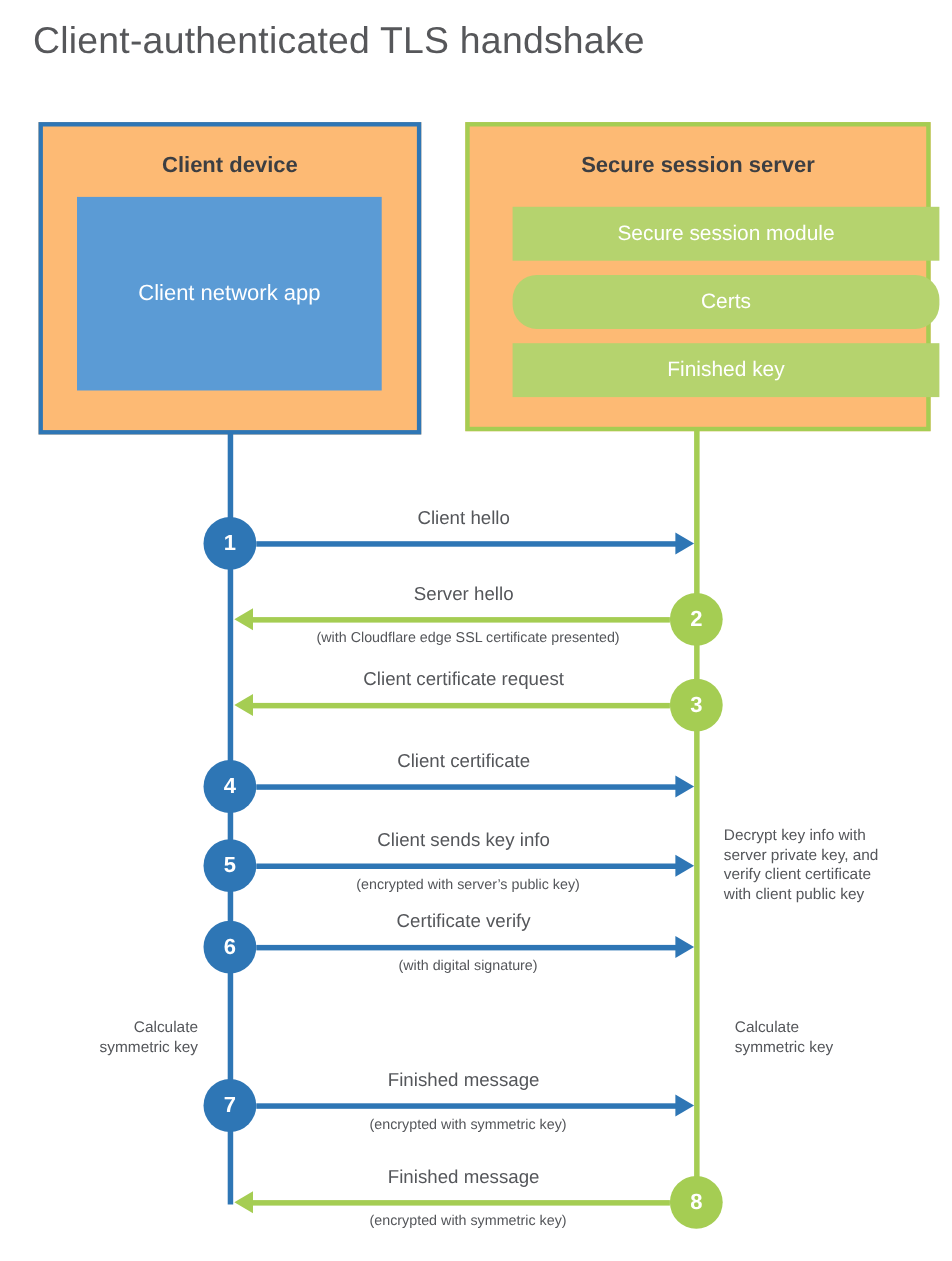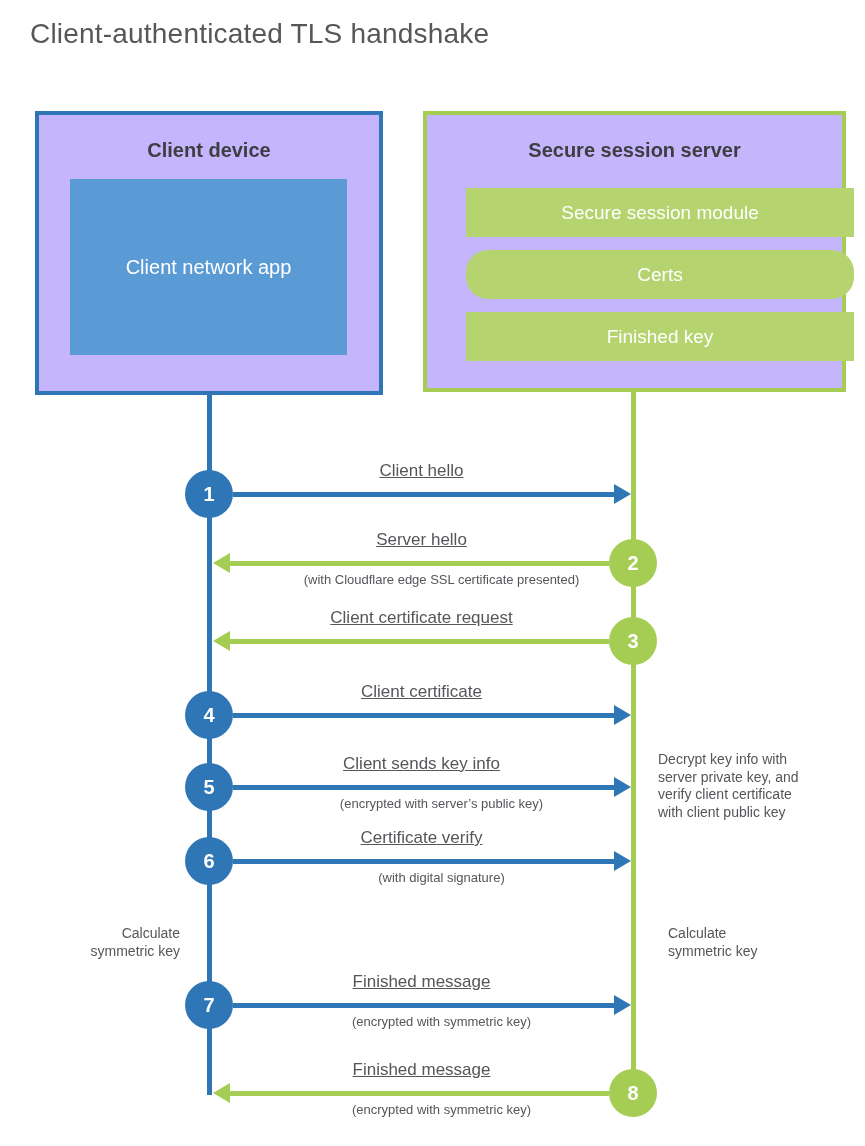--- a/index.html
+++ b/index.html
@@ -8,24 +8,24 @@
     --green:#a5cd53;
     --green-light:#b5d36e;
     --txt:#54565a;
     --heading:#3c3e42;
   }
   *{margin:0;padding:0;box-sizing:border-box;}
   html,body{background:#fff;}
   body{font-family:"Liberation Sans","DejaVu Sans",sans-serif;color:var(--txt);}
   .canvas{position:relative;width:865px;height:1146px;background:#ffffff;overflow:hidden;}
 
-  .page-title{position:absolute;left:30px;top:18px;font-size:28px;font-weight:300;color:#56575a;letter-spacing:.2px;}
+  .page-title{position:absolute;left:30px;top:18px;font-size:34px;font-weight:300;color:#56575a;letter-spacing:.2px;}
 
   
-  .entity{position:absolute;background:#c4b5fd;}
+  .entity{position:absolute;background:#fdba74;}
   .client-box{left:35px;top:111px;width:348px;height:284px;border:4px solid var(--blue);}
   .server-box{left:423px;top:111px;width:423px;height:281px;border:4px solid var(--green);}
   .entity-title{margin-top:24px;text-align:center;font-size:20px;font-weight:700;color:var(--heading);}
   .app-box{position:absolute;left:31px;top:64px;width:277px;height:176px;background:var(--blue-light);display:flex;align-items:center;justify-content:center;}
   .app-box span{display:block;width:175px;text-align:center;font-size:20px;line-height:1.3;color:#fff;}
   .module-bar{position:absolute;left:39px;width:388px;height:49px;background:var(--green-light);display:flex;align-items:center;justify-content:center;font-size:19px;color:#fff;}
   .bar-1{top:73px;}.bar-2{top:135px;border-radius:22px;}.bar-3{top:197px;}
 
   
   .lifeline{position:absolute;width:5px;}
@@ -37,22 +37,22 @@
   .s1{top:494px}.s2{top:563px}.s3{top:641px}.s4{top:715px}.s5{top:787px}.s6{top:861px}.s7{top:1005px}.s8{top:1093px}
   .badge{position:absolute;top:-24px;width:48px;height:48px;border-radius:50%;color:#fff;font-size:20px;font-weight:700;text-align:center;line-height:48px;z-index:3;}
   .from-client .badge{left:185px;background:var(--blue);}
   .from-server .badge{left:609px;background:var(--green);}
   .shaft{position:absolute;top:-2px;height:5px;z-index:2;}
   .from-client .shaft{left:233px;width:382px;background:var(--blue);}
   .from-server .shaft{left:230px;width:379px;background:var(--green);}
   .head{position:absolute;top:-10px;width:0;height:0;border-top:10px solid transparent;border-bottom:10px solid transparent;z-index:2;}
   .from-client .head{left:614px;border-left:17px solid var(--blue);}
   .from-server .head{left:213px;border-right:17px solid var(--green);}
-  .step-label{position:absolute;left:212px;top:-33px;width:419px;text-align:center;font-size:17px;color:var(--txt);text-decoration:underline;}
-  .step-sublabel{position:absolute;left:212px;top:9px;width:419px;text-align:center;font-size:13px;color:var(--txt);padding-left:40px;}
+  .step-label{position:absolute;left:212px;top:-33px;width:419px;text-align:center;font-size:17px;color:var(--txt);}
+  .step-sublabel{position:absolute;left:196px;top:9px;width:419px;text-align:center;font-size:13px;color:var(--txt);padding-left:40px;}
 
   
   .note{position:absolute;font-size:14px;line-height:1.25;color:var(--txt);z-index:4;}
   .decrypt-note{left:658px;top:751px;width:185px;text-align:left;}
   .calc-left{left:50px;top:925px;width:130px;text-align:right;}
   .calc-right{left:668px;top:925px;width:130px;text-align:left;}
 </style>
 </head>
 <body>
 

